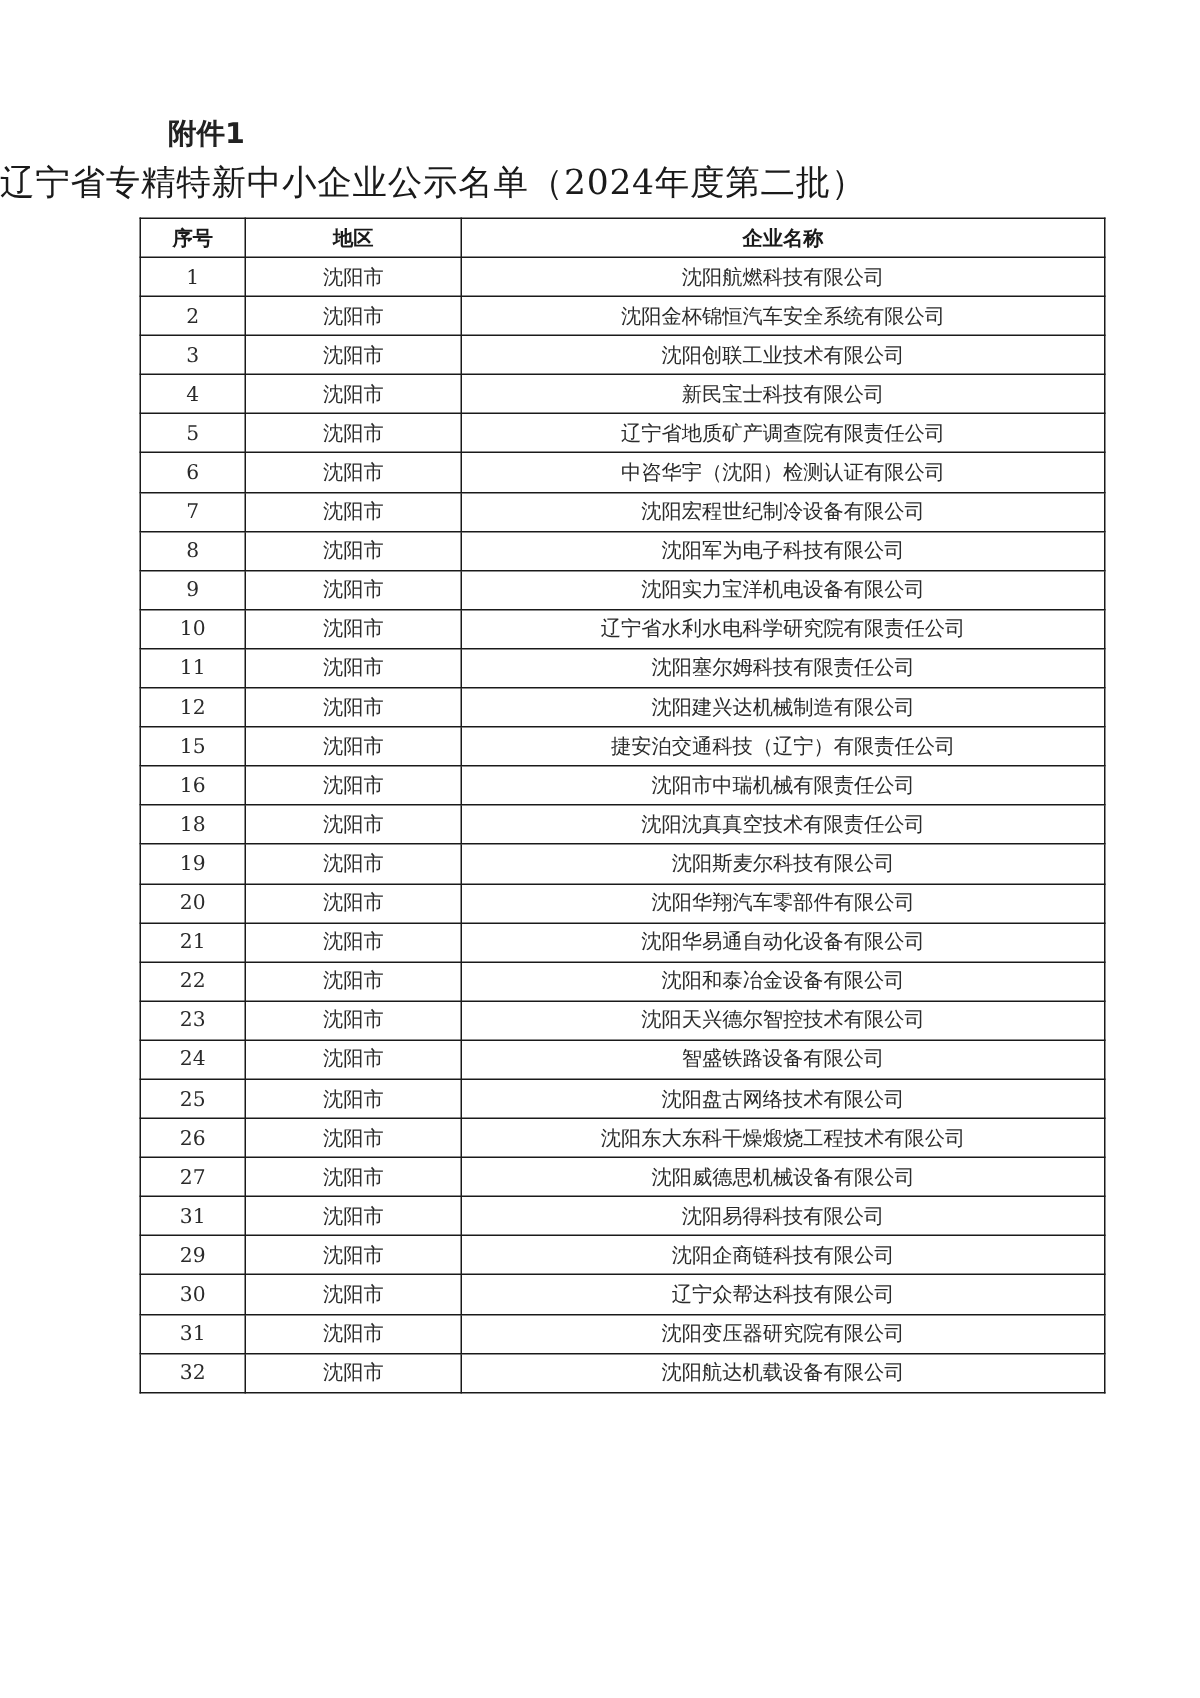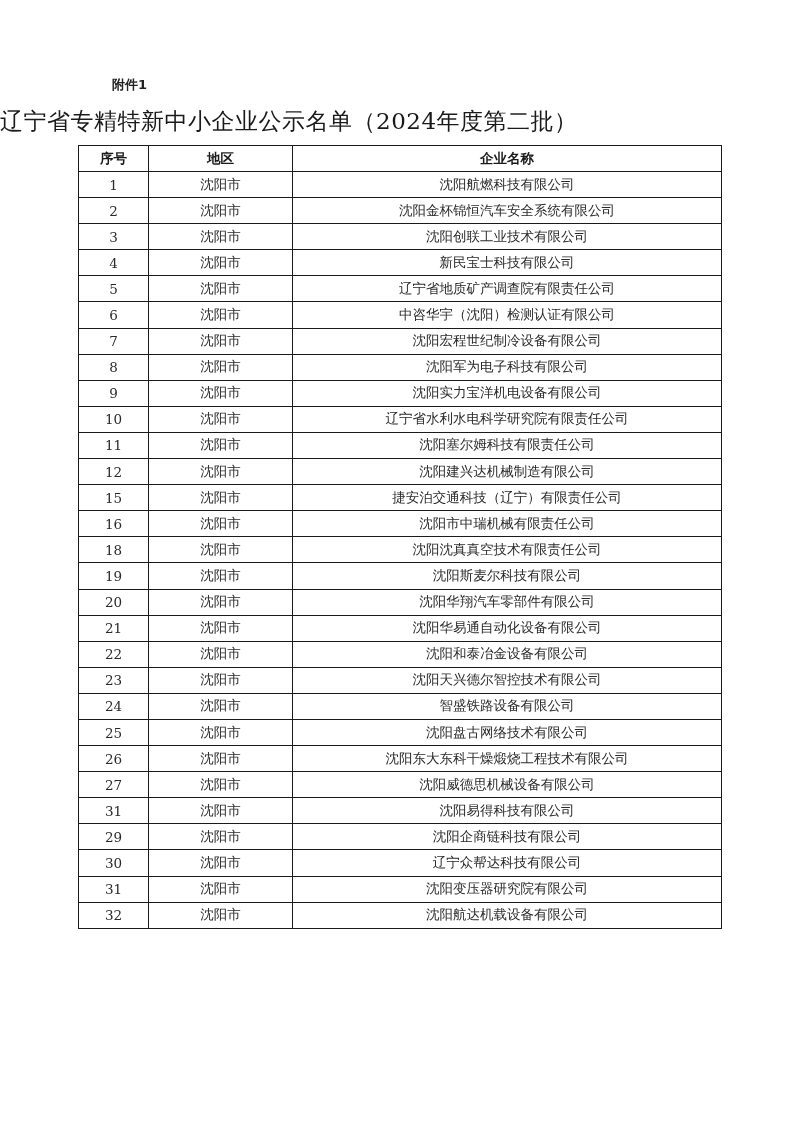--- a/index.html
+++ b/index.html
@@ -13,39 +13,39 @@
       position: relative;
       overflow: hidden;
       font-family: "DejaVu Serif", "Liberation Serif", serif;
       color: #222;
     }
     .attachment-label {
       position: absolute;
       left: 80px;
       top: 76px;
       font-family: "DejaVu Sans", "Liberation Sans", sans-serif;
-      font-size: 13px;
+      font-size: 19px;
       font-weight: bold;
       color: #222;
       padding-left: 32px;
     }
     .doc-title {
       position: absolute;
       left: 0;
       width: 800px;
       top: 106px;
       text-align: left;
       font-size: 23px;
       letter-spacing: 0.5px;
       color: #1a1a1a;
       white-space: nowrap;
     }
     table.roster {
       position: absolute;
-      left: 78px;
+      left: 93px;
       top: 145px;
       width: 643px;
       border-collapse: collapse;
       table-layout: fixed;
     }
     table.roster th, table.roster td {
       border: 1.6px solid #1a1a1a;
       text-align: center;
       vertical-align: middle;
       padding: 0;

